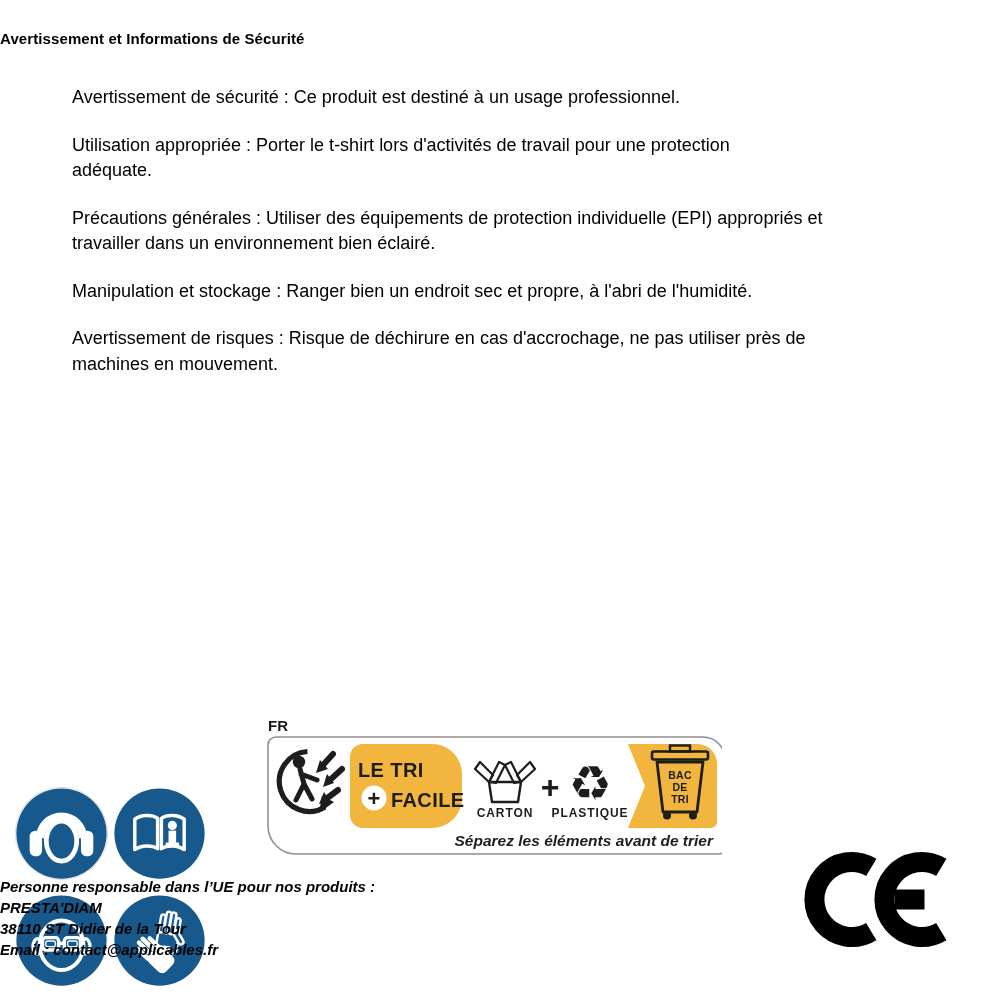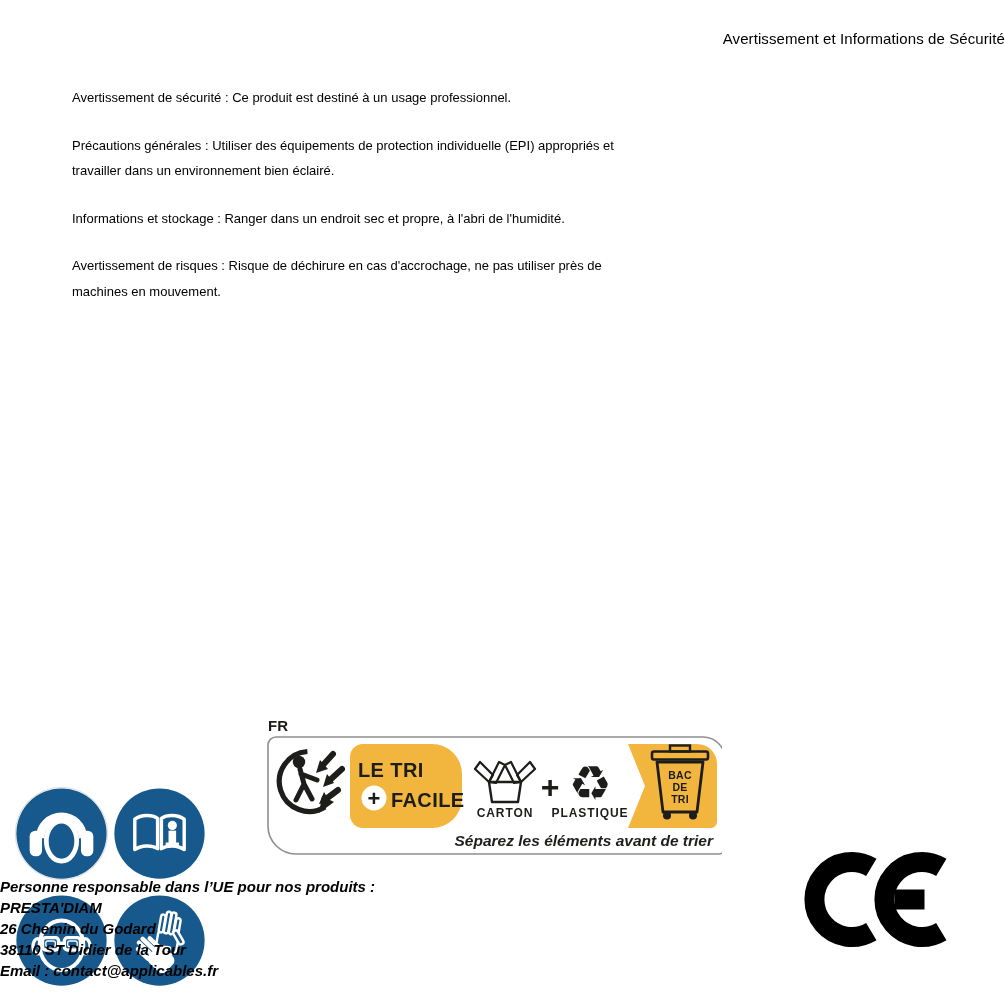--- a/index.html
+++ b/index.html
@@ -6,26 +6,26 @@
     --mandatory-blue:#17598C;
     --info-tri-yellow:#F2B53D;
     --ink:#1d1d1b;
   }
   html,body{margin:0;padding:0;background:#fff;}
   #page{
     position:relative;width:1005px;height:1005px;background:#ffffff;
     font-family:"Liberation Sans","DejaVu Sans",sans-serif;color:#000;overflow:hidden;
   }
   .doc-title{
-    position:absolute;top:30px;left:0;width:100%;text-align:right;
-    font-size:15px;font-weight:normal;letter-spacing:.1px;
+    position:absolute;top:30px;left:0;width:100%;text-align:left;
+    font-size:15px;font-weight:bold;letter-spacing:.1px;
   }
   .body-text{
     position:absolute;top:85px;left:72px;width:858px;
-    font-size:13px;line-height:25.5px;
+    font-size:18px;line-height:25.5px;
   }
   .body-text p{margin:0 0 22px 0;white-space:pre-line;}
   .safety-icon{position:absolute;width:95px;height:95px;}
   .circ{fill:var(--mandatory-blue);}
   .wfill{fill:#ffffff;}
   .wline{fill:none;stroke:#ffffff;}
   .bface{fill:var(--mandatory-blue);stroke:#ffffff;}
   .yellow{fill:var(--info-tri-yellow);}
   .ink{fill:var(--ink);}
   .inkline{fill:none;stroke:var(--ink);}
@@ -47,23 +47,25 @@
 </style>
 </head>
 <body>
 
 <div id="page">
 
   <div class="doc-title">Avertissement et Informations de Sécurité</div>
 
   <div class="body-text">
     <p>Avertissement de sécurité : Ce produit est destiné à un usage professionnel.</p>
+    <p>Utilisation appropriée : Porter le t-shirt lors d'activités de travail pour une protection
+adéquate.</p>
     <p>Précautions générales : Utiliser des équipements de protection individuelle (EPI) appropriés et
 travailler dans un environnement bien éclairé.</p>
-    <p>Informations et stockage : Ranger dans un endroit sec et propre, à l'abri de l'humidité.</p>
+    <p>Manipulation et stockage : Ranger bien un endroit sec et propre, à l'abri de l'humidité.</p>
     <p>Avertissement de risques : Risque de déchirure en cas d'accrochage, ne pas utiliser près de
 machines en mouvement.</p>
   </div>
 
   <svg class="safety-icon" style="left:14px;top:786px" viewBox="0 0 100 100">
     <circle cx="50" cy="50" r="48.6" fill="none" stroke="#d9d9d9" stroke-width="1"></circle>
     <circle class="circ" cx="50" cy="50" r="47.5"></circle>
     <path class="wline" d="M27.5 55 A 22.5 22.5 0 0 1 72.5 55" stroke-width="9"></path>
     <rect class="wfill" x="16.5" y="47" width="13" height="27" rx="6"></rect>
     <rect class="wfill" x="70.5" y="47" width="13" height="27" rx="6"></rect>
@@ -162,21 +164,20 @@
       <text class="t-bin" x="417" y="79" text-anchor="middle">DE</text>
       <text class="t-bin" x="417" y="91" text-anchor="middle">TRI</text>
     </g>
 
     <text class="t-tagline" x="450" y="134" text-anchor="end">Séparez les éléments avant de trier</text>
   </svg>
 
   <div class="resp-block">
     <div>Personne responsable dans l’UE pour nos produits :</div>
     <div>PRESTA'DIAM</div>
-    <div>26 Chemin du Godard</div>
     <div>38110 ST Didier de la Tour</div>
     <div>Email : contact@applicables.fr</div>
   </div>
 
   <svg class="ce-svg" width="143" height="101" viewBox="0 0 143 101">
     <path d="M 67.3 18.4 A 37.5 37.5 0 1 0 67.3 82.6" fill="none" stroke="#000" stroke-width="20"></path>
     <path d="M 137.3 18.4 A 37.5 37.5 0 1 0 137.3 82.6" fill="none" stroke="#000" stroke-width="20"></path>
     <path d="M 90.5 50.5 H 120.5" fill="none" stroke="#000" stroke-width="20"></path>
   </svg>
 

